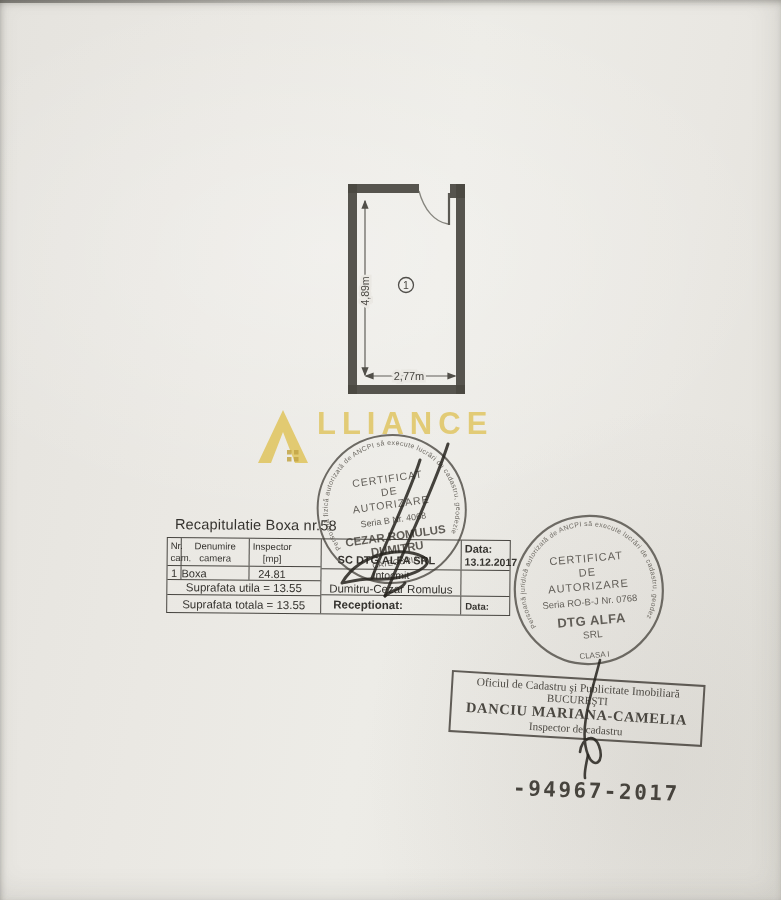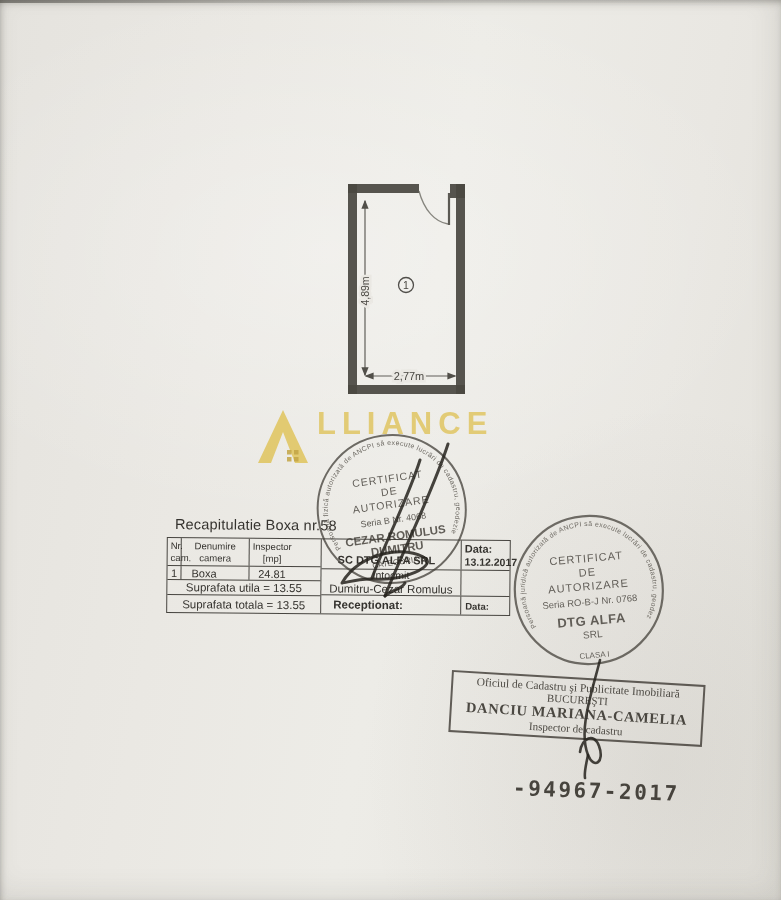--- a/index.html
+++ b/index.html
@@ -37,21 +37,21 @@
   .tr{display:flex; border-bottom:1.6px solid var(--ink); box-sizing:border-box;}
   .t-left .tr:last-child,.t-right .tr:last-child{border-bottom:none;}
   .cell{box-sizing:border-box; border-right:1.6px solid var(--ink); display:flex; flex-direction:column;
         justify-content:center; overflow:visible;}
   .tr .cell:last-child{border-right:none;}
   .h28{height:28px}.h14{height:14px}.h15{height:15px}.h17{height:17.4px}
   .h30{height:30px}.h26{height:26px}.h18{height:18.4px}
   .ca{width:14px}.cb{width:68px}.cc{width:45px}.cd{width:140px}.ce{width:48px}
   .hdr{font-size:9.5px; line-height:1.25; white-space:pre-line; text-align:center;}
   .hdr.left{text-align:left; padding-left:3px;}
-  .v11{font-size:11px;} .ctr{text-align:center;} .padl{padding-left:10px;}
+  .v11{font-size:11px;} .ctr{text-align:center;} .padl{}
   .spanrow{width:100%; font-size:11.5px; text-align:center;}
   .company{font-weight:bold; font-size:11px; justify-content:flex-end; padding:0 0 3px 16px; white-space:nowrap;}
   .datecell{font-weight:bold; font-size:11px; line-height:1.2; padding-left:3px; white-space:nowrap; justify-content:flex-start; padding-top:2px;}
   .datecell .dv{font-size:10.5px;}
   .intocmit{font-size:10.5px; text-align:center; line-height:1.25;}
   .intocmit .nm{font-size:11.5px;}
   .recep{font-weight:bold; font-size:11.5px; padding-left:12px;}
   .data2{font-weight:bold; font-size:9.5px; padding-left:4px;}
 
   

